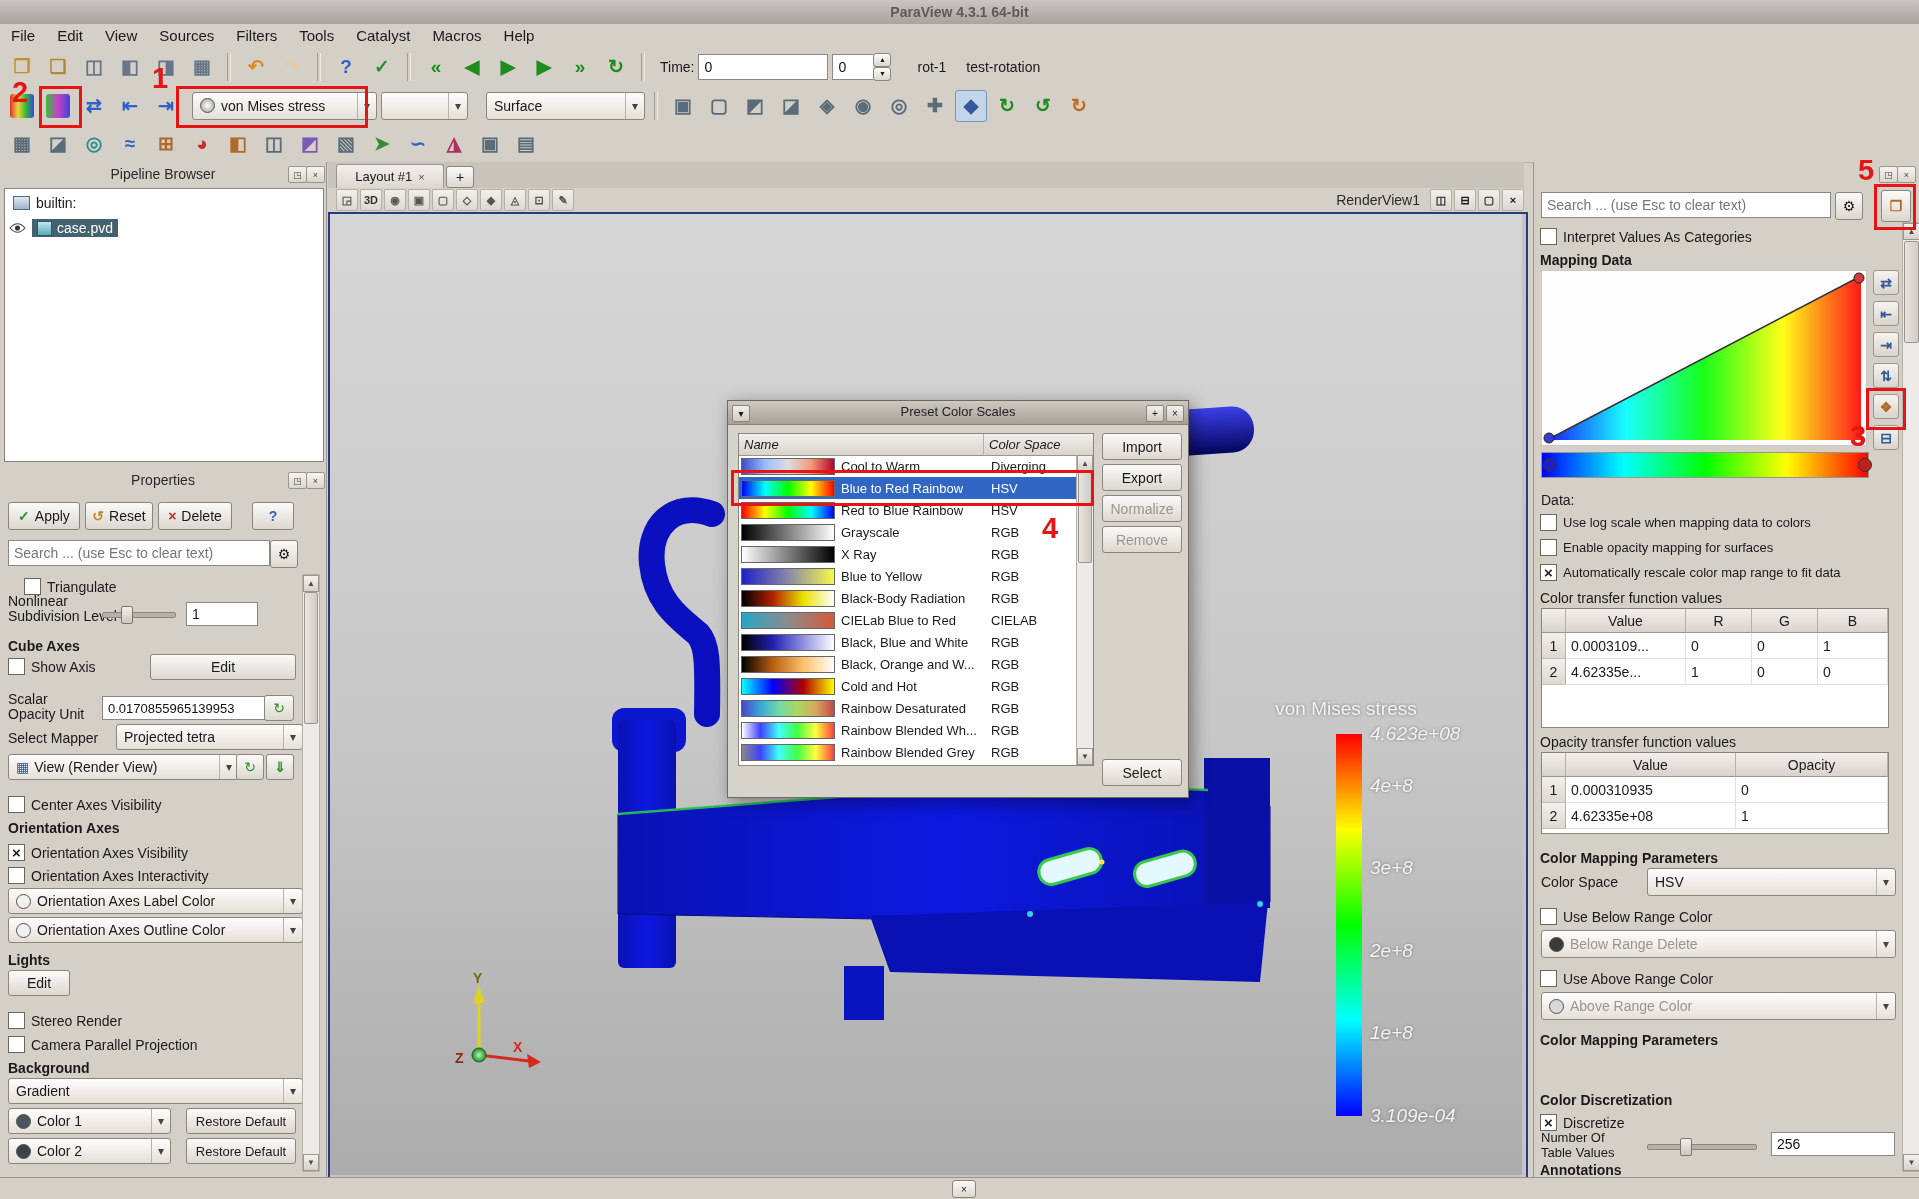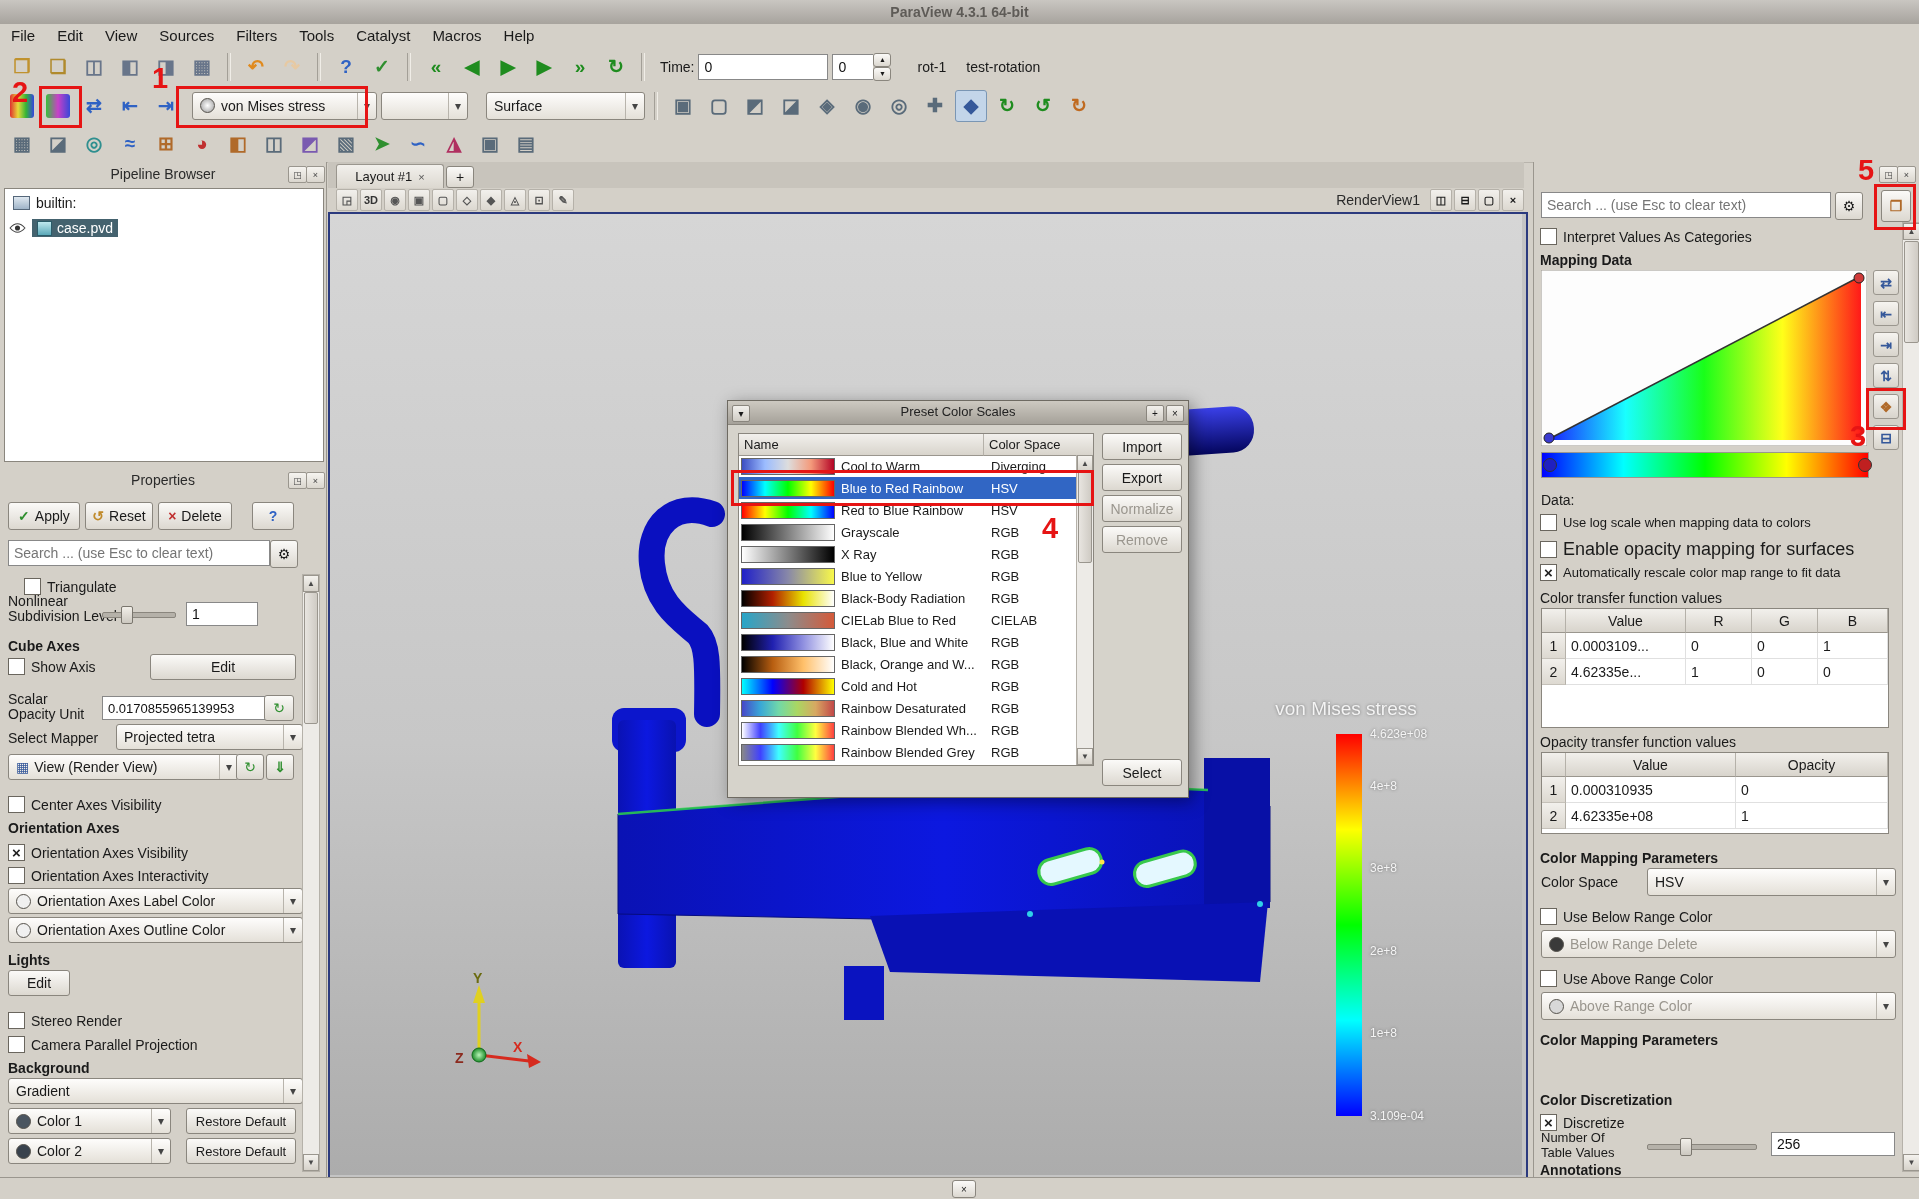--- a/index.html
+++ b/index.html
@@ -59,32 +59,32 @@
   .srv{width:15px;height:12px;border:1px solid #55677a;background:linear-gradient(#dfe8f0,#9fb4c8);}
   .pvdic{width:13px;height:13px;border:1px solid #2a5b68;background:linear-gradient(#bfe8ee,#5aa8b8);}
   
   .tabbarbg{left:328px;top:162px;width:1196px;height:26px;background:#c8c4bc;border-bottom:1px solid #9a968e;}
   .tab{left:336px;top:164px;width:106px;height:23px;background:linear-gradient(#f2f0ec,#dcd8d0);border:1px solid #9a968e;border-bottom:none;
        border-radius:3px 3px 0 0;display:flex;align-items:center;justify-content:center;gap:6px;font-size:13px;}
   .rvstrip{left:328px;top:188px;width:1196px;height:24px;background:#d4d0c8;display:flex;align-items:center;padding-left:8px;}
   .viewport{left:328px;top:212px;width:1196px;height:965px;border:2px solid #2b3a7e;background:#c4c4c4;overflow:hidden;}
   .legend-bar{width:26px;height:382px;background:linear-gradient(180deg,#ff0000 0%,#ffff00 25%,#00ff00 50%,#00ffff 75%,#0000ff 100%);}
   .legend-title{color:#f4f4f4;font-size:19px;text-align:center;text-shadow:0 0 3px rgba(80,80,80,.7);}
-  .ltick{position:absolute;left:0;transform:translateY(-50%);color:#f4f4f4;font-size:12px;text-shadow:0 0 3px rgba(80,80,80,.7);white-space:nowrap;}
+  .ltick{position:absolute;left:0;transform:translateY(-50%);color:#f4f4f4;font-size:19px;text-shadow:0 0 3px rgba(80,80,80,.7);white-space:nowrap;font-style:italic;}
   
   .cme{left:1533px;top:162px;width:386px;height:1015px;background:#d4d0c8;border-left:1px solid #9a968e;}
   .gh{position:absolute;width:12px;height:12px;border-radius:50%;border:1px solid #333;}
   
   .dialog{left:727px;top:400px;width:460px;height:396px;background:#d6d3cb;border:1px solid #6e6a62;box-shadow:4px 4px 16px rgba(0,0,0,.4);z-index:100;}
   .dtitle{position:absolute;left:0;top:0;right:0;height:23px;background:linear-gradient(#cdc9c1,#a5a199);border-bottom:1px solid #8a867e;}
   .dtitle .txt{position:absolute;left:0;right:0;top:3px;text-align:center;font-size:13px;color:#222;}
   .dtbtn{position:absolute;top:4px;width:16px;height:15px;display:flex;align-items:center;justify-content:center;font-size:10px;
          border:1px solid #8a867e;border-radius:2px;background:linear-gradient(#f2f0ec,#d0ccc4);}
   .plist{position:absolute;left:10px;top:32px;width:354px;height:331px;background:#fff;border:1px solid #8a867e;}
-  .plh{display:flex;height:22px;font-size:13px;}
+  .plh{display:flex;height:22px;font-size:13px;font-style:italic;}
   .ph1{flex:1;padding-left:5px;display:flex;align-items:center;background:linear-gradient(#f2f0ec,#d8d4cc);border-bottom:1px solid #9a968e;border-right:1px solid #b5b1a9;}
   .ph2{width:104px;padding-left:5px;display:flex;align-items:center;background:linear-gradient(#f2f0ec,#d8d4cc);border-bottom:1px solid #9a968e;}
   .plrows{position:absolute;left:0;top:21px;right:16px;bottom:0;overflow:hidden;}
   .prow{display:flex;align-items:center;height:22px;font-size:13px;}
   .prow.selected{background:#3166c4;color:#fff;}
   .psw{width:92px;height:15px;min-width:92px;border:1px solid #666;margin:0 6px 0 2px;}
   .pname{flex:1;white-space:nowrap;overflow:hidden;}
   .pspace{width:86px;white-space:nowrap;}
   .plsb{position:absolute;right:0;top:21px;bottom:0;width:16px;background:#edebe7;border-left:1px solid #b5b1a9;}
   .dbtn{position:absolute;width:78px;height:25px;}
@@ -738,21 +738,21 @@
   <span class="gh" style="left:324px;top:296px;background:#c02020;"></span>
 
   <div class="abs" style="left:7px;top:330px;">Data:</div>
 
   <div class="abs row" style="left:6px;top:352px;">
     <span class="cb"></span>
     <span style="font-size:13px;">Use log scale when mapping data to colors</span>
   </div>
   <div class="abs row" style="left:6px;top:377px;">
     <span class="cb"></span>
-    <span style="font-size:18px;">Enable opacity mapping for surfaces</span>
+    <span style="font-size:13px;">Enable opacity mapping for surfaces</span>
   </div>
   <div class="abs row" style="left:6px;top:402px;">
     <span class="cb on"></span>
     <span style="font-size:13px;">Automatically rescale color map range to fit data</span>
   </div>
 
   <div class="abs" style="left:6px;top:428px;">Color transfer function values</div>
   <div class="abs tbl" style="left:7px;top:446px;width:346px;height:118px;grid-template-columns:24px 120px 66px 66px 1fr;grid-template-rows:24px 26px 26px 1fr;">
     <div class="th"></div>
     <div class="th">Value</div>

